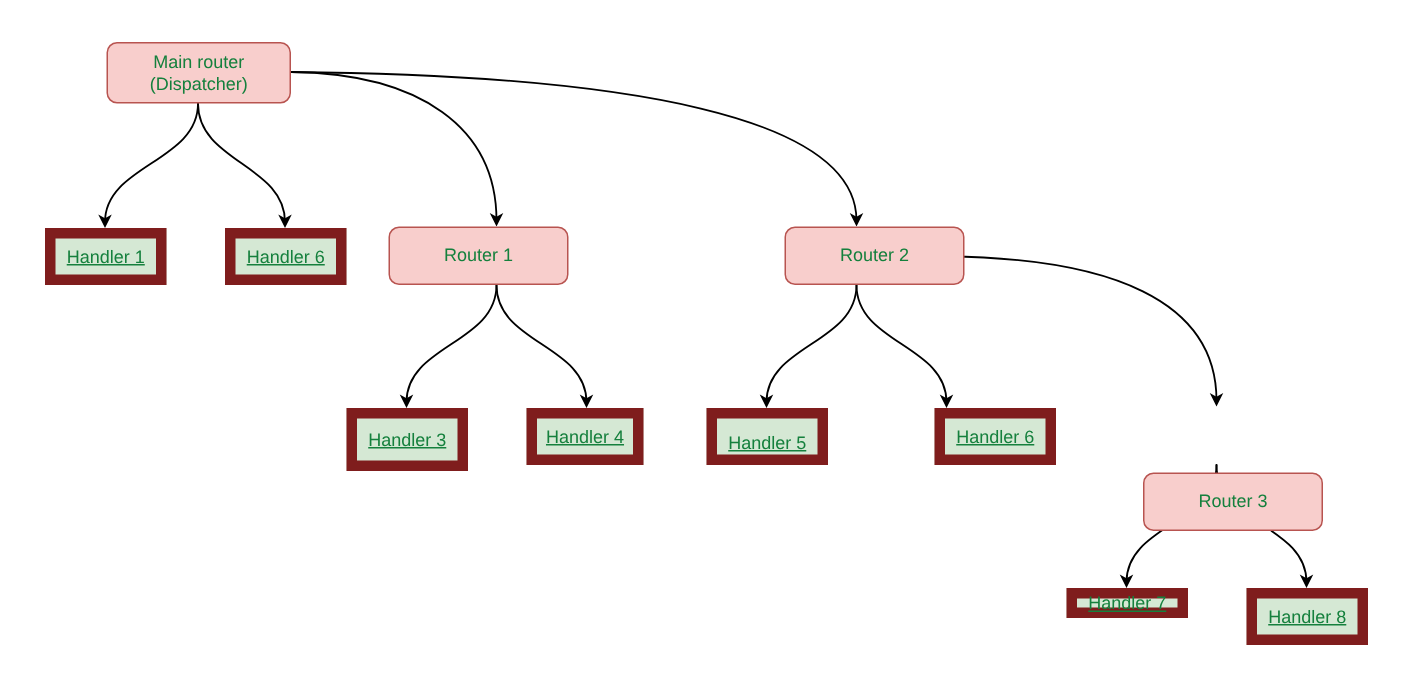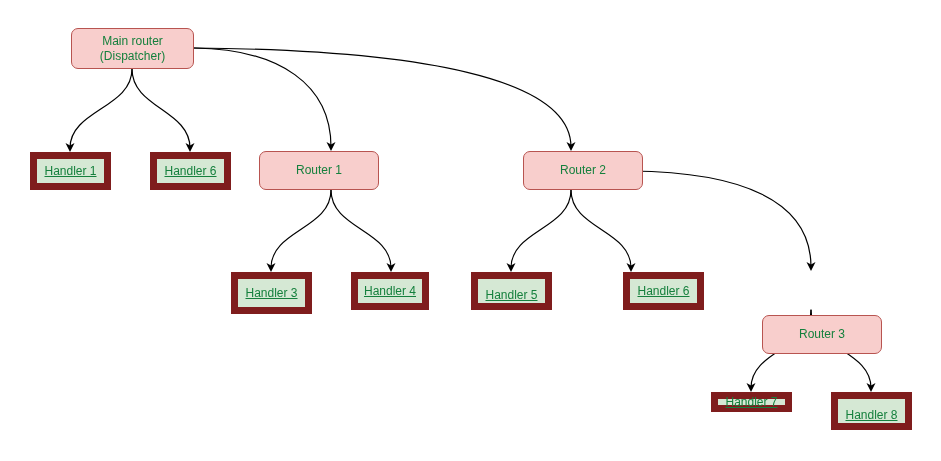--- a/index.html
+++ b/index.html
@@ -120,15 +120,15 @@
       <div class="node node-handler" style="left: 30px; top: 152px; width: 81px; height: 38px;"><span class="node-label">Handler 1</span></div>
       <div class="node node-handler" style="left: 150px; top: 152px; width: 81px; height: 38px;"><span class="node-label">Handler 6</span></div>
       <div class="node node-router" style="left: 259px; top: 151px; width: 120px; height: 39px;"><span class="node-label">Router 1</span></div>
       <div class="node node-router" style="left: 511px; top: 151px; width: 120px; height: 39px; margin-left: 12px;"><span class="node-label">Router 2</span></div>
       <div class="node node-handler" style="left: 231px; top: 272px; width: 81px; height: 42px;"><span class="node-label">Handler 3</span></div>
       <div class="node node-handler" style="left: 351px; top: 272px; width: 78px; height: 38px;"><span class="node-label">Handler 4</span></div>
       <div class="node node-handler" style="left: 471px; top: 272px; width: 81px; height: 38px; align-items: flex-end;"><span class="node-label">Handler 5</span></div>
       <div class="node node-handler" style="left: 591px; top: 272px; width: 81px; height: 38px; margin-left: 32px;"><span class="node-label">Handler 6</span></div>
       <div class="node node-router" style="left: 762px; top: 271px; width: 120px; height: 39px; margin-top: 44px;"><span class="node-label">Router 3</span></div>
       <div class="node node-handler" style="left: 711px; top: 392px; width: 81px; height: 20px;"><span class="node-label">Handler 7</span></div>
-      <div class="node node-handler" style="left: 831px; top: 392px; width: 81px; height: 38px; align-items: flex-end;"><span class="node-label">Handler 8</span></div>
+      <div class="node node-handler" style="left: 831px; top: 392px; width: 81px; height: 38px;"><span class="node-label">Handler 8</span></div>
     </div>
 </div>
 
 </body></html>

